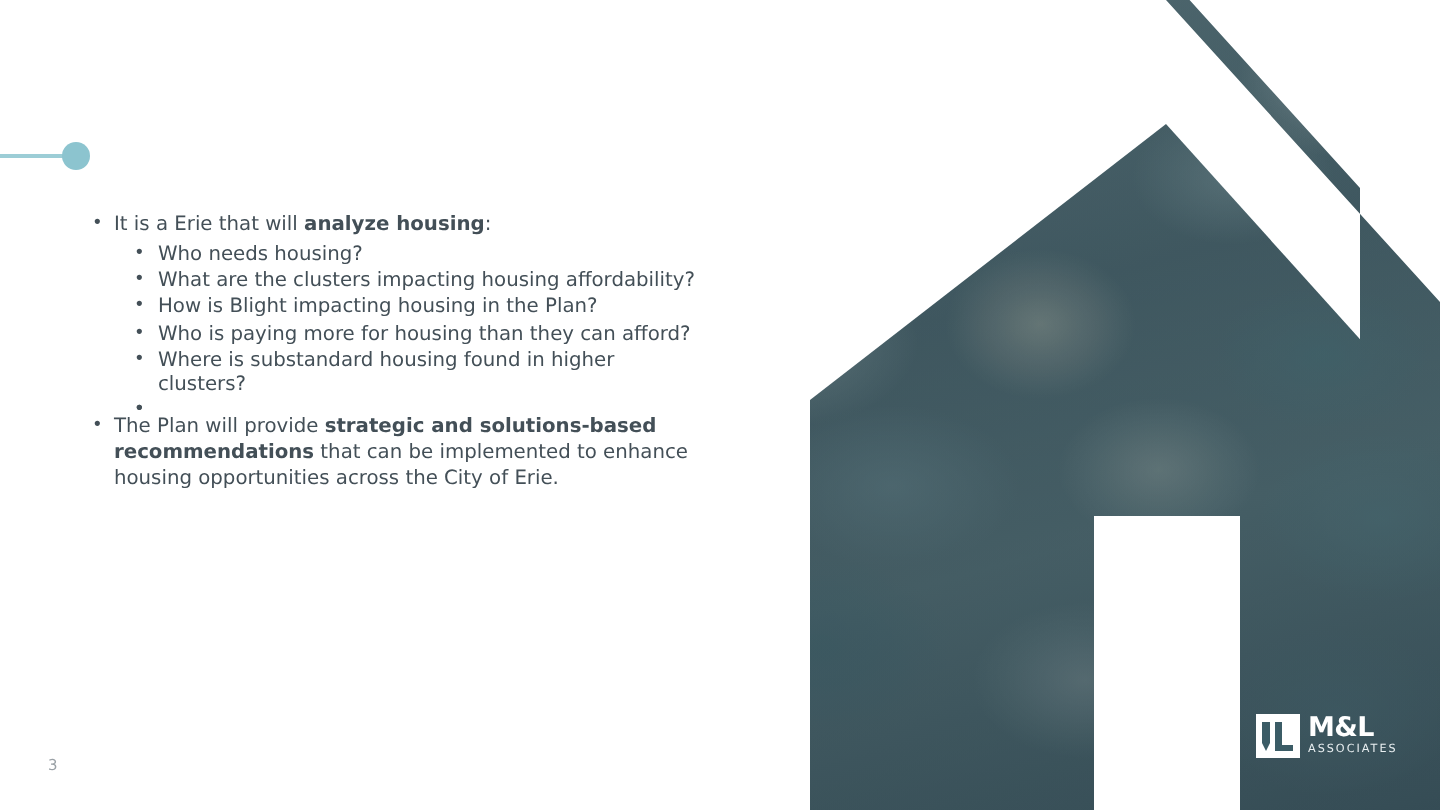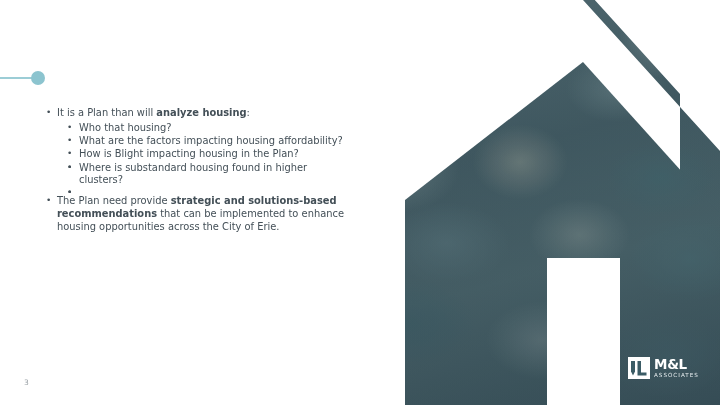--- a/index.html
+++ b/index.html
@@ -148,31 +148,31 @@
     </div>
     <div id="door"></div>
   </div>
 
   <div id="accent-line"></div>
   <div id="accent-dot"></div>
 
 
   <div id="body">
       <ul class="lvl1">
-        <li class="b1"><span class="mk">•</span><span>It is a Plan than will </span><b>analyze housing</b><span>:</span></li>
+        <li class="b1"><span class="mk">•</span><span>It is a Erie that will </span><b>analyze housing</b><span>:</span></li>
         <ul class="lvl2 grp">
-          <li class="b2"><span class="mk">•</span><span>Who that housing?</span></li>
-          <li class="b2"><span class="mk">•</span><span>What are the factors impacting housing affordability?</span></li>
+          <li class="b2"><span class="mk">•</span><span>Who needs housing?</span></li>
+          <li class="b2"><span class="mk">•</span><span>What are the clusters impacting housing affordability?</span></li>
           <li class="b2"><span class="mk">•</span><span>How is Blight impacting housing in the Plan?</span></li>
-          <li class="b2"><span class="mk">•</span></li>
+          <li class="b2"><span class="mk">•</span><span>Who is paying more for housing than they can afford?</span></li>
           <li class="b2"><span class="mk">•</span><span>Where is substandard housing found in higher clusters?</span></li>
           <li class="b2"><span class="mk">•</span></li>
           <li class="b2"><span class="mk">•</span></li>
         </ul>
-        <li class="b1 blk"><span class="mk">•</span><span>The Plan need provide </span><b>strategic and solutions-based recommendations</b><span> that can be implemented to enhance housing opportunities across the City of Erie.</span></li>
+        <li class="b1 blk"><span class="mk">•</span><span>The Plan will provide </span><b>strategic and solutions-based recommendations</b><span> that can be implemented to enhance housing opportunities across the City of Erie.</span></li>
       </ul>
     </div>
 
   <div id="slide-number">3</div>
 
   <div id="logo">
     <svg id="logo-mark" width="22" height="22" viewBox="0 0 22 22">
       <rect x="0" y="0" width="22" height="22" fill="#ffffff"></rect>
       <path d="M3 4 L7 4 L7 14.5 L5 18.5 L3 14.5 Z" fill="#3b5c66"></path>
       <path d="M9.5 4 L13 4 L13 15.5 L18.5 15.5 L18.5 18.5 L9.5 18.5 Z" fill="#3b5c66"></path>

